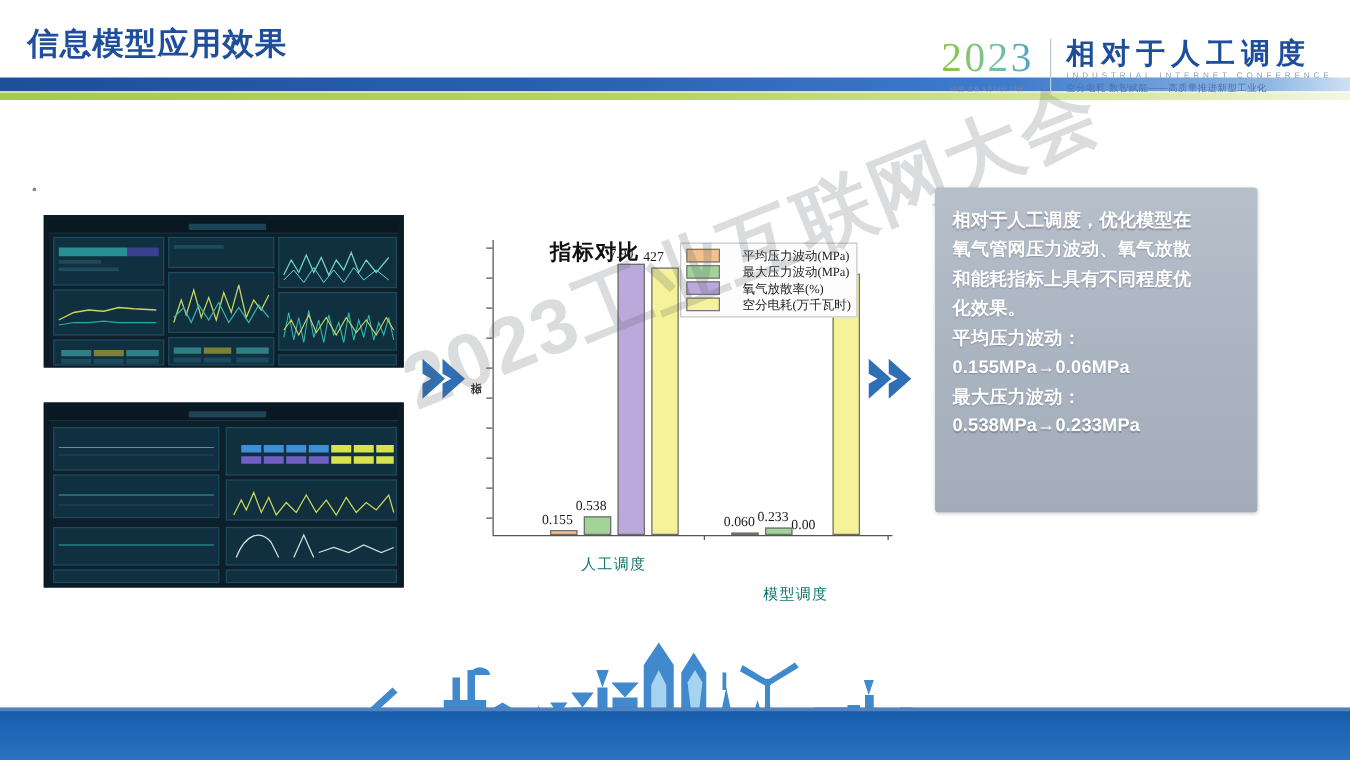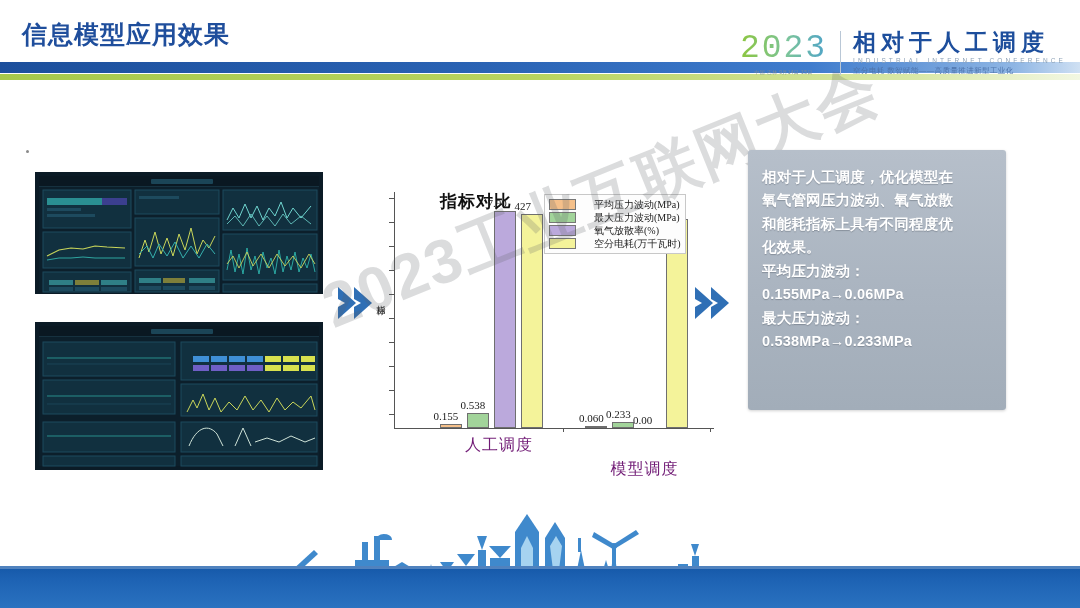--- a/index.html
+++ b/index.html
@@ -27,21 +27,21 @@
     background: linear-gradient(90deg,#a6c94c 0%,#b9d45f 50%,#d9e8a8 85%,#f2f7e2 100%);
   }
 
   
   .logo { position: absolute; right: 14px; top: 24px; display: flex; align-items: center; height: 58px; }
   .logo-year { display: flex; flex-direction: column; align-items: center; padding-right: 13px; }
   .logo-year .yr {
     font-size: 33px; font-weight: 300; letter-spacing: 2px; line-height: 1;
     background: linear-gradient(90deg,#8cc63f 0%,#7bc49b 55%,#4ea3c8 100%);
     -webkit-background-clip: text; background-clip: text; color: transparent;
-    font-family: Liberation Mono, monospace;
+    font-family: Liberation Serif, serif;
   }
   .logo-year .date { font-size: 5px; color: #7a8b9a; margin-top: 4px; letter-spacing: .3px; white-space: nowrap; }
   .logo-sep { width: 1px; height: 44px; background: #b9c7d6; }
   .logo-right { padding-left: 12px; display: flex; flex-direction: column; }
   .logo-cn { font-size: 23px; font-weight: bold; color: #1d4e9c; letter-spacing: 5px; line-height: 1.05; }
   .logo-en { font-size: 6.5px; color: #8fa3b8; letter-spacing: 3.1px; margin-top: 2px; }
   .logo-tag { font-size: 7.5px; color: #4d73ab; letter-spacing: .4px; margin-top: 2px; white-space: nowrap; }
 
   
   .dash { position: absolute; background: #0b1b26; border: 1px solid #0b1b26; overflow: hidden; }
@@ -58,21 +58,21 @@
   
   .chart-wrap { position: absolute; left: 366px; top: 180px; width: 360px; height: 285px; }
   .chart-title { position: absolute; left: 74px; top: 10px; font-size: 17px; font-weight: bold; color: #111; letter-spacing: 1px; }
   .ylabel { position: absolute; left: 8px; top: 118px; font-size: 9px; color: #222; writing-mode: vertical-rl; letter-spacing: 1px; }
   .axis-y { position: absolute; left: 28px; top: 12px; width: 1px; height: 236px; background: #555; }
   .axis-x { position: absolute; left: 28px; top: 248px; width: 320px; height: 1px; background: #555; }
   .tick { position: absolute; left: 23px; width: 5px; height: 1px; background: #555; }
   .tick-x { position: absolute; top: 248px; width: 1px; height: 4px; background: #555; }
   .bar { position: absolute; bottom: 0; border: 1px solid #6f6f6f; }
   .bar-lbl { position: absolute; font-size: 11px; color: #1a1a1a; font-family: "Liberation Serif", serif; white-space: nowrap; }
-  .cat-lbl { position: absolute; top: 255px; font-size: 16px; color: #701a75; letter-spacing: 1px; }
+  .cat-lbl { position: absolute; top: 263px; font-size: 12px; color: #0f766e; letter-spacing: 1px; }
   .plot { position: absolute; left: 29px; top: 12px; width: 320px; height: 236px; }
 
   
   .legend { position: absolute; left: 178px; top: 14px; background: #fdfdfd; border: 1px solid #c8c8c8; padding: 3px 4px; }
   .leg-row { display: flex; align-items: center; height: 13px; gap: 12px; }
   .leg-sw { width: 27px; height: 11px; border: 1px solid #777; margin-right: 6px; flex: 0 0 auto; }
   .leg-tx { font-size: 10px; color: #1a1a1a; font-family: "Liberation Serif", serif; white-space: nowrap; }
 
   
   .infobox {

